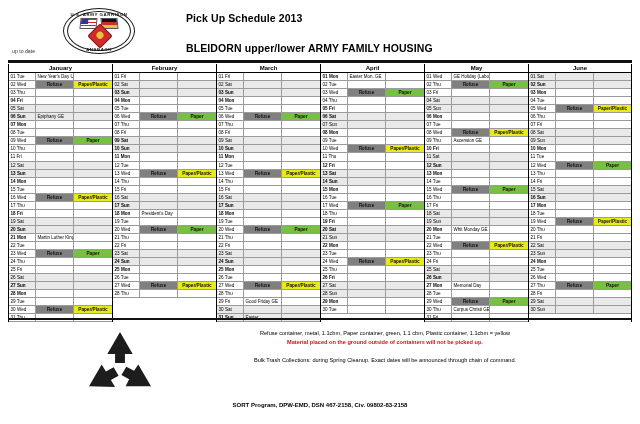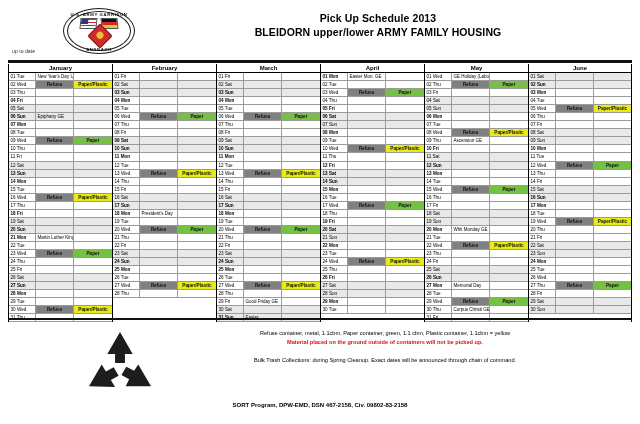--- a/index.html
+++ b/index.html
@@ -53,23 +53,23 @@
     content:"";position:absolute;left:4px;top:4px;width:7px;height:7px;
     background:#e8c33a;border-radius:50%;
   }
   .logo .arc-top,.logo .arc-bot{
     position:absolute;left:0;width:72px;text-align:center;
     font-size:4.3px;letter-spacing:.6px;font-weight:bold;color:#111;
   }
   .logo .arc-top{top:3.5px;}
   .logo .arc-bot{bottom:2.5px;}
 
-  .titles{position:absolute;left:168px;top:12px;width:420px;text-align:center;}
+  .titles{position:absolute;left:186px;top:12px;width:420px;}
   .title1{font-size:10.5px;font-weight:bold;letter-spacing:.1px;}
-  .title2{font-size:10.5px;font-weight:bold;margin-top:2px;letter-spacing:.1px;}
+  .title2{font-size:10.5px;font-weight:bold;margin-top:18px;letter-spacing:.1px;}
 
   .uptodate{position:absolute;left:12px;top:48px;font-size:5.2px;color:#333;}
 
   .topbar{position:absolute;left:8px;top:60px;width:624px;height:3px;background:#111;}
 
   
   .cal{position:absolute;left:8px;top:64px;width:624px;
        display:flex;}
   .month{
     width:104px;border-left:1px solid #000;box-sizing:border-box;

